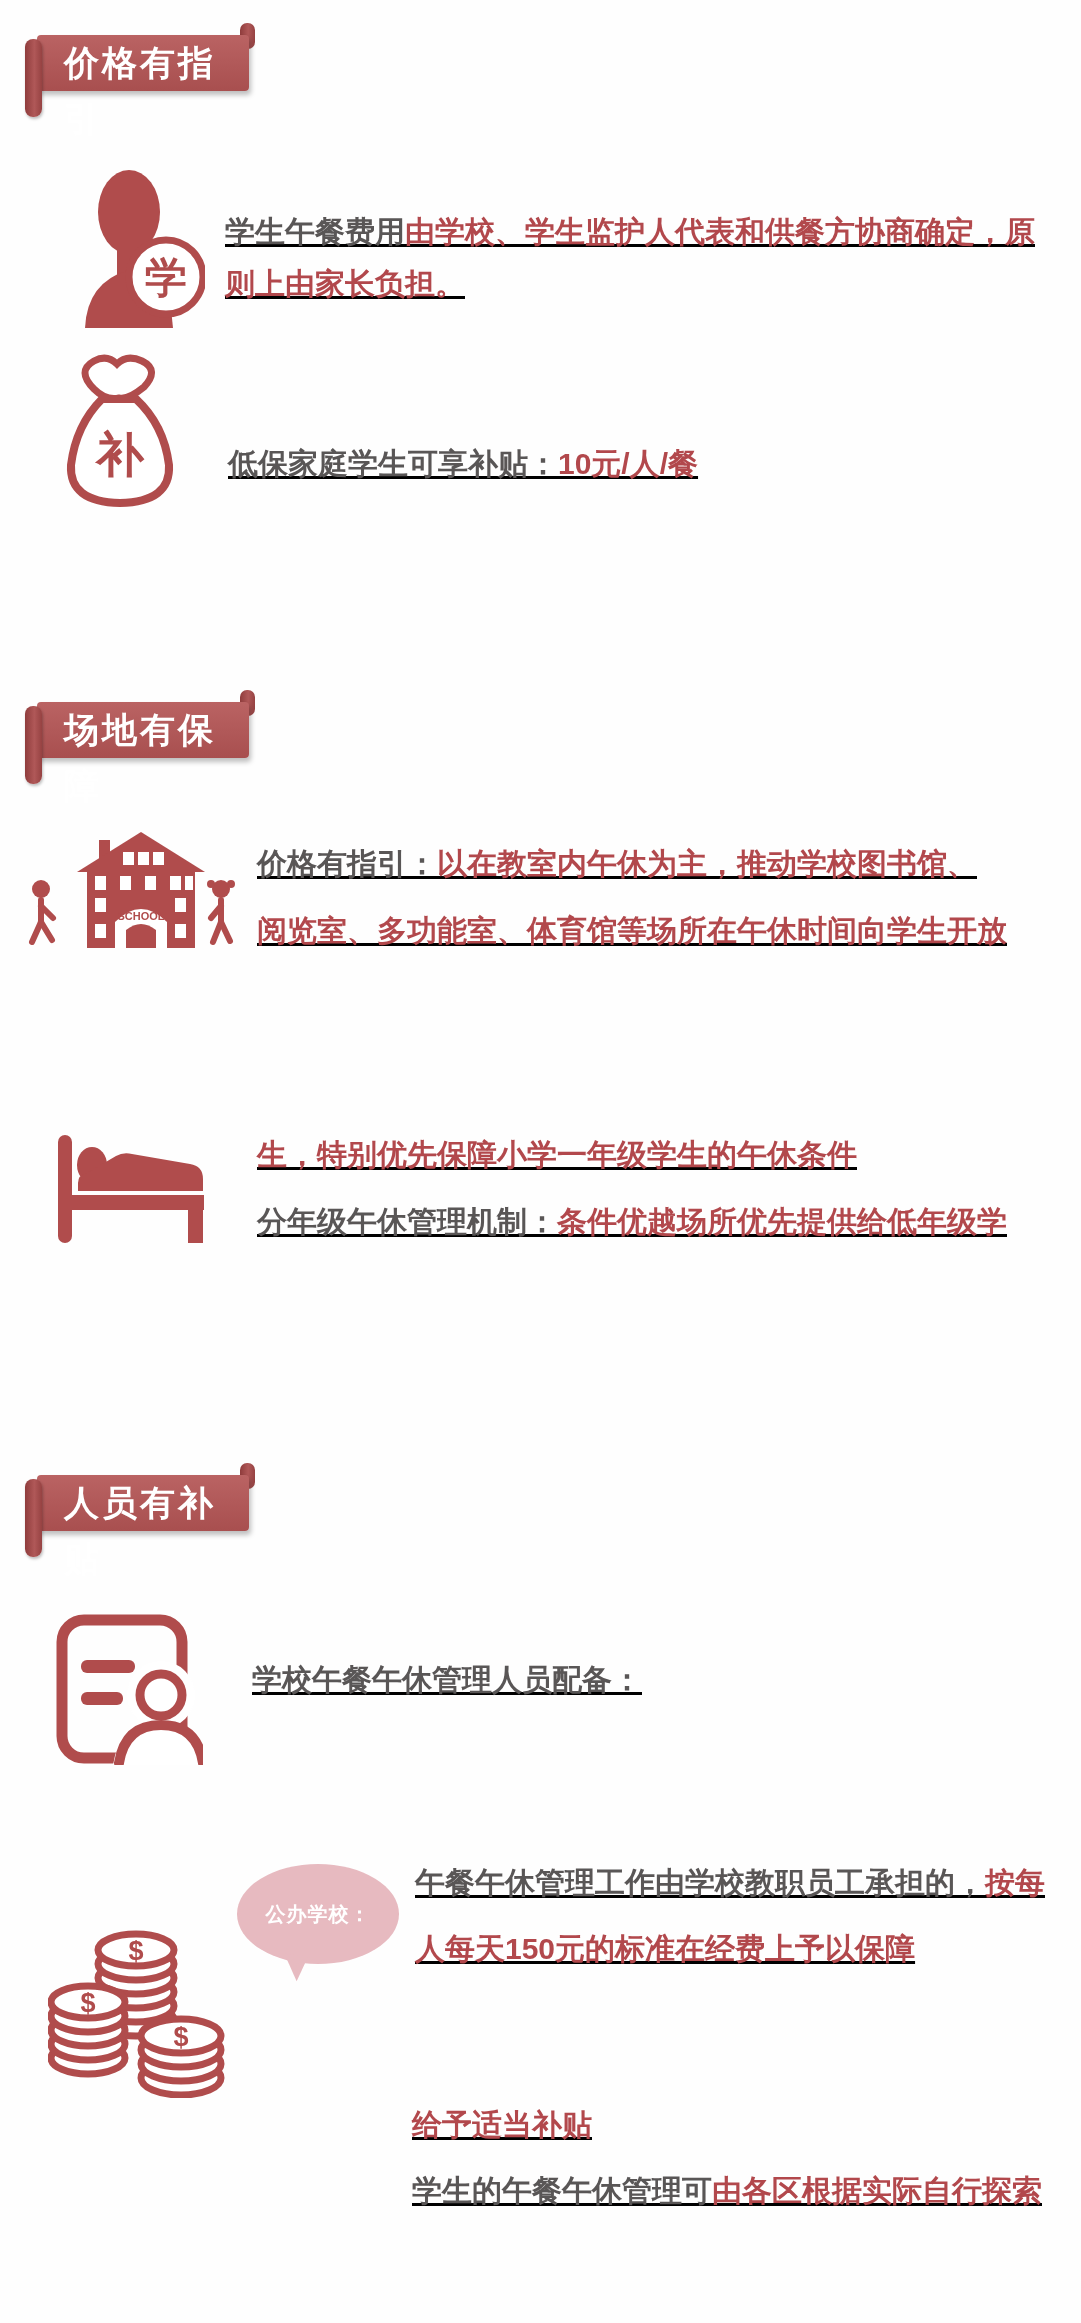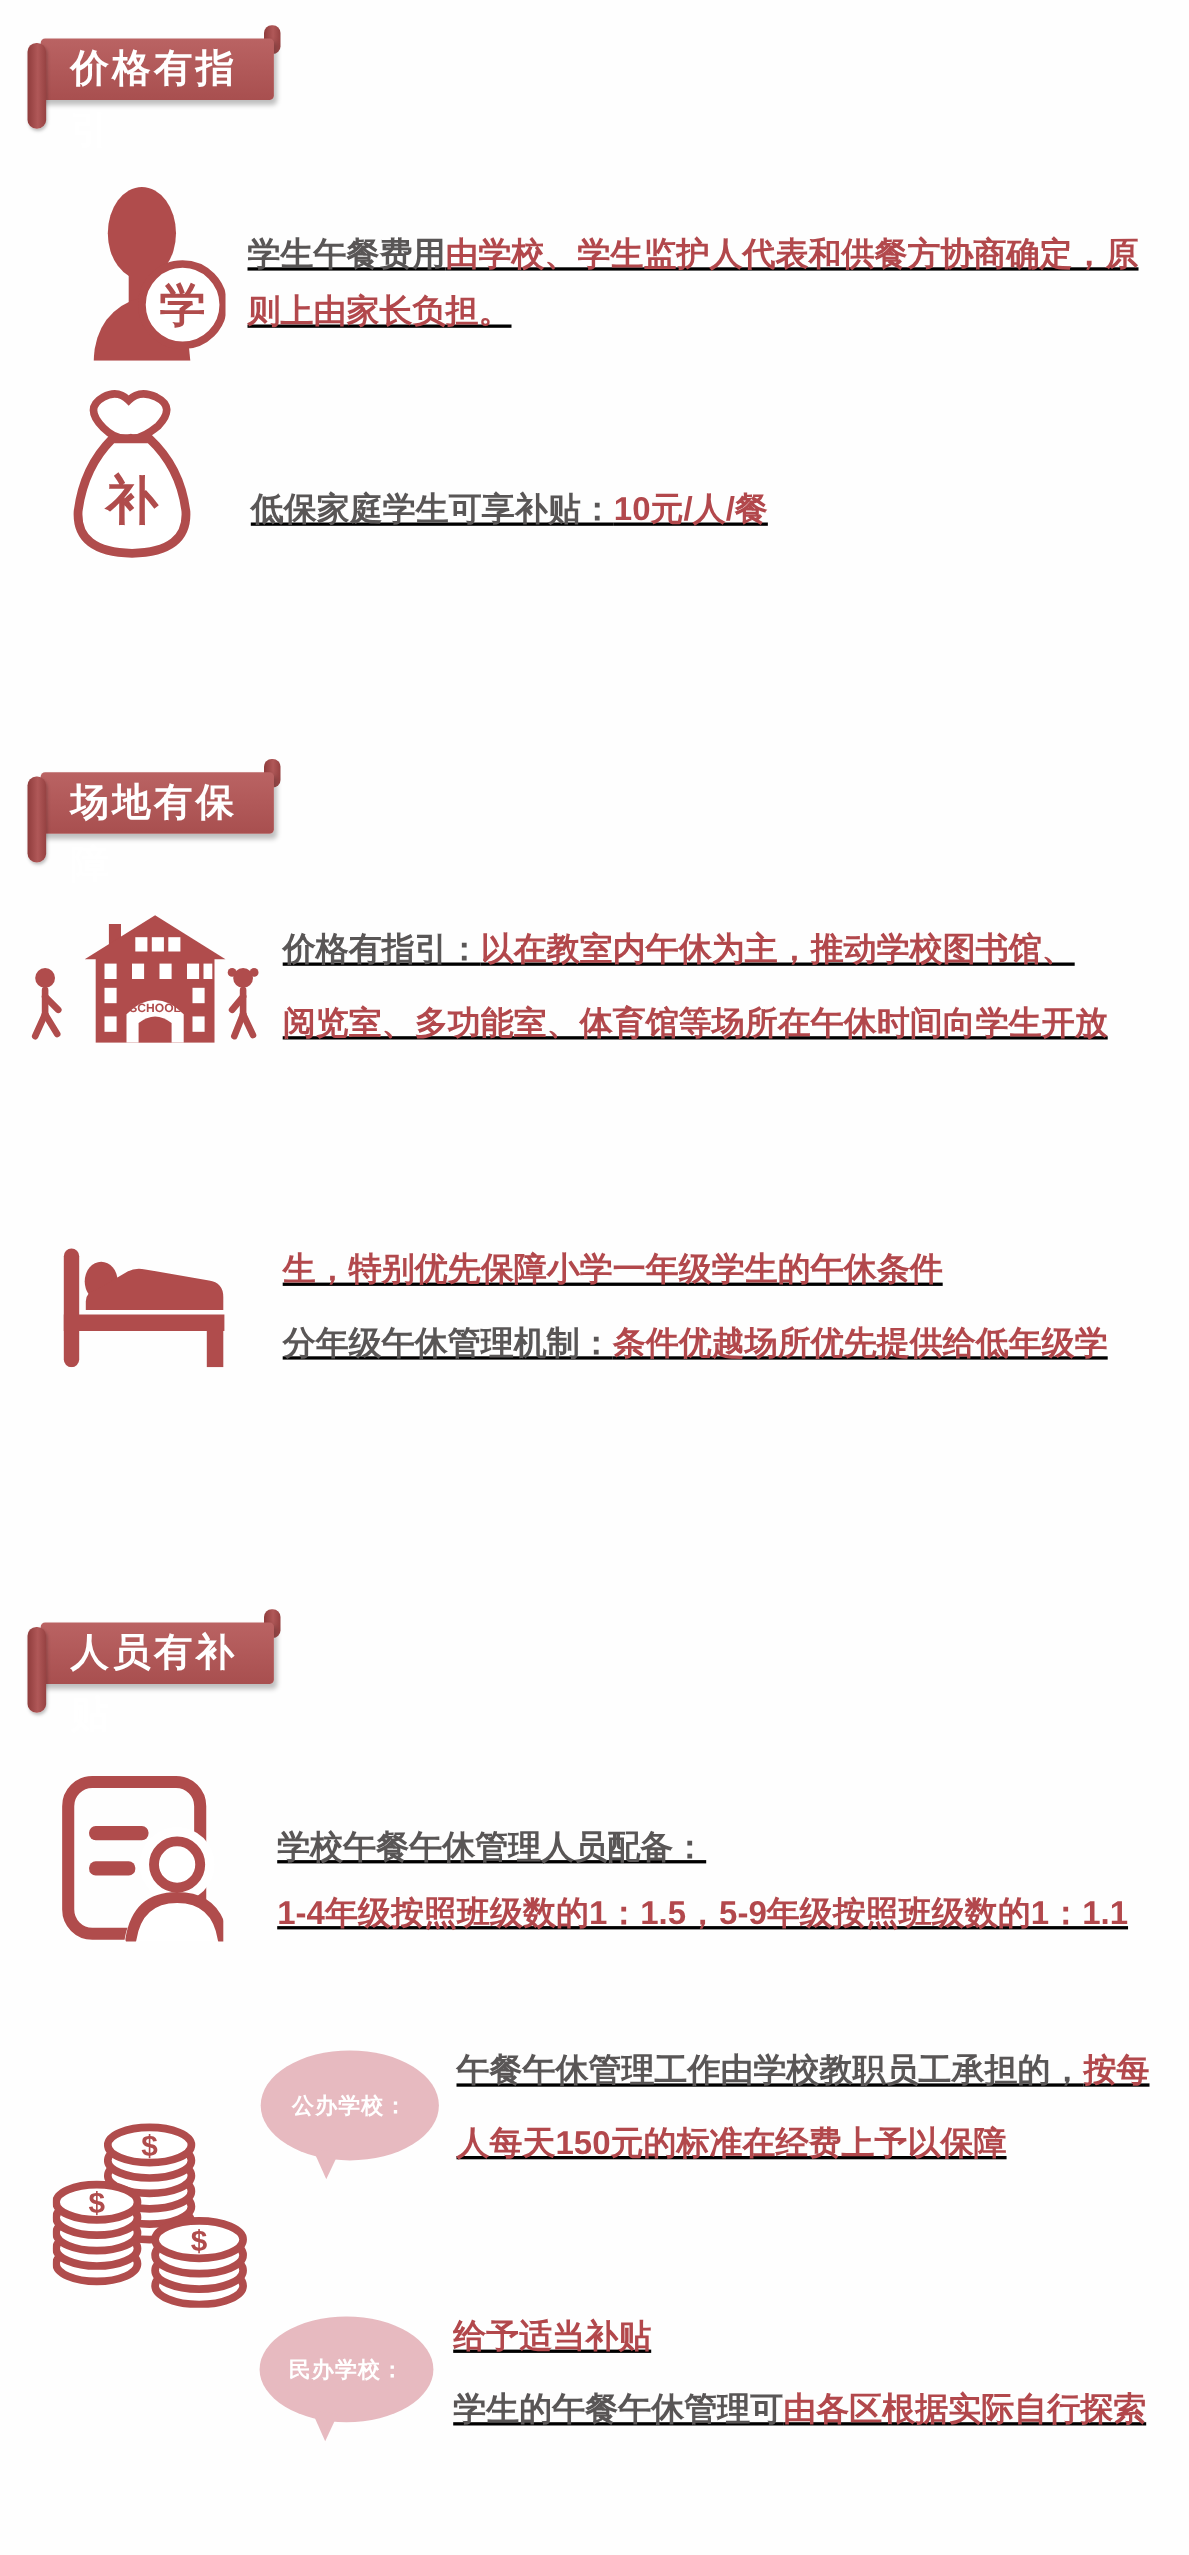--- a/index.html
+++ b/index.html
@@ -158,21 +158,20 @@
       <rect x="26" y="79" width="42" height="13" rx="6" fill="var(--icon-red)"></rect>
       <circle cx="106" cy="82" r="34" fill="#ffffff"></circle>
       <path d="M58 152 Q64 110 106 110 Q148 110 154 152 Z" fill="#ffffff"></path>
       <circle cx="106" cy="82" r="21" fill="#ffffff" stroke="var(--icon-red)" stroke-width="9"></circle>
       <path d="M64 150 Q70 112 106 112 Q142 112 148 150" fill="none" stroke="var(--icon-red)" stroke-width="10" stroke-linecap="round"></path>
     </svg>
   </div>
 
   <div class="tblock" style="left:252px;top:1650px;line-height:60px;width:810px;">
     <span class="tline"><span class="seg-gray">学校午餐午休管理人员配备：</span></span>
-    <span class="tline"><span class="seg-red">1-4年级按照班级数的1：1.5，5-9年级按照班级数的1：1.1</span></span>
   </div>
 
   <div class="bubble" style="left:237px;top:1864px;width:162px;height:100px;">
     <span>公办学校：</span>
   </div>
 
   <div class="tblock" style="left:415px;top:1850px;line-height:66px;width:650px;">
     <span class="tline"><span class="seg-gray">午餐午休管理工作由学校教职员工承担的，</span><span class="seg-red">按每</span></span>
     <span class="tline"><span class="seg-red">人每天150元的标准在经费上予以保障</span></span>
   </div>
@@ -199,22 +198,19 @@
       <g fill="#ffffff" stroke="var(--icon-red)" stroke-width="7">
         <ellipse cx="133" cy="148" rx="40" ry="17"></ellipse>
           <ellipse cx="133" cy="134" rx="40" ry="17"></ellipse>
         <ellipse cx="133" cy="120" rx="40" ry="17"></ellipse>
           <ellipse cx="133" cy="106" rx="40" ry="17"></ellipse>
       </g>
       <text x="133" y="116" text-anchor="middle" font-size="27" font-weight="700" fill="var(--icon-red)">$</text>
     </svg>
   </div>
 
-  <div class="bubble" style="left:236px;top:2106px;width:158px;height:96px;">
-    <span>民办学校：</span>
-  </div>
 
   <div class="tblock" style="left:412px;top:2092px;line-height:66px;width:650px;">
     <span class="tline"><span class="seg-red">给予适当补贴</span></span>
     <span class="tline"><span class="seg-gray">学生的午餐午休管理可</span><span class="seg-red">由各区根据实际自行探索</span></span>
   </div>
 
 </div>
 
 </body></html>

